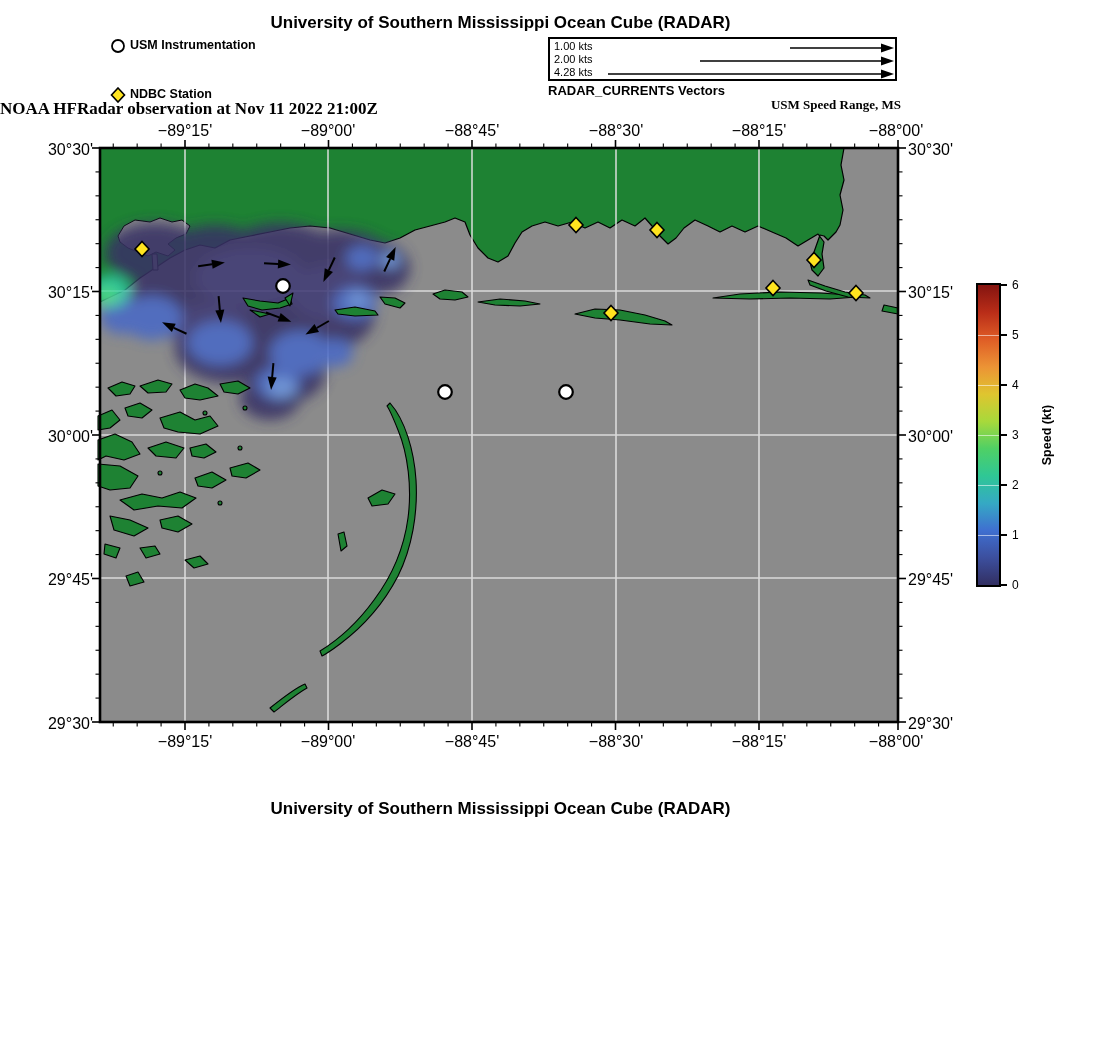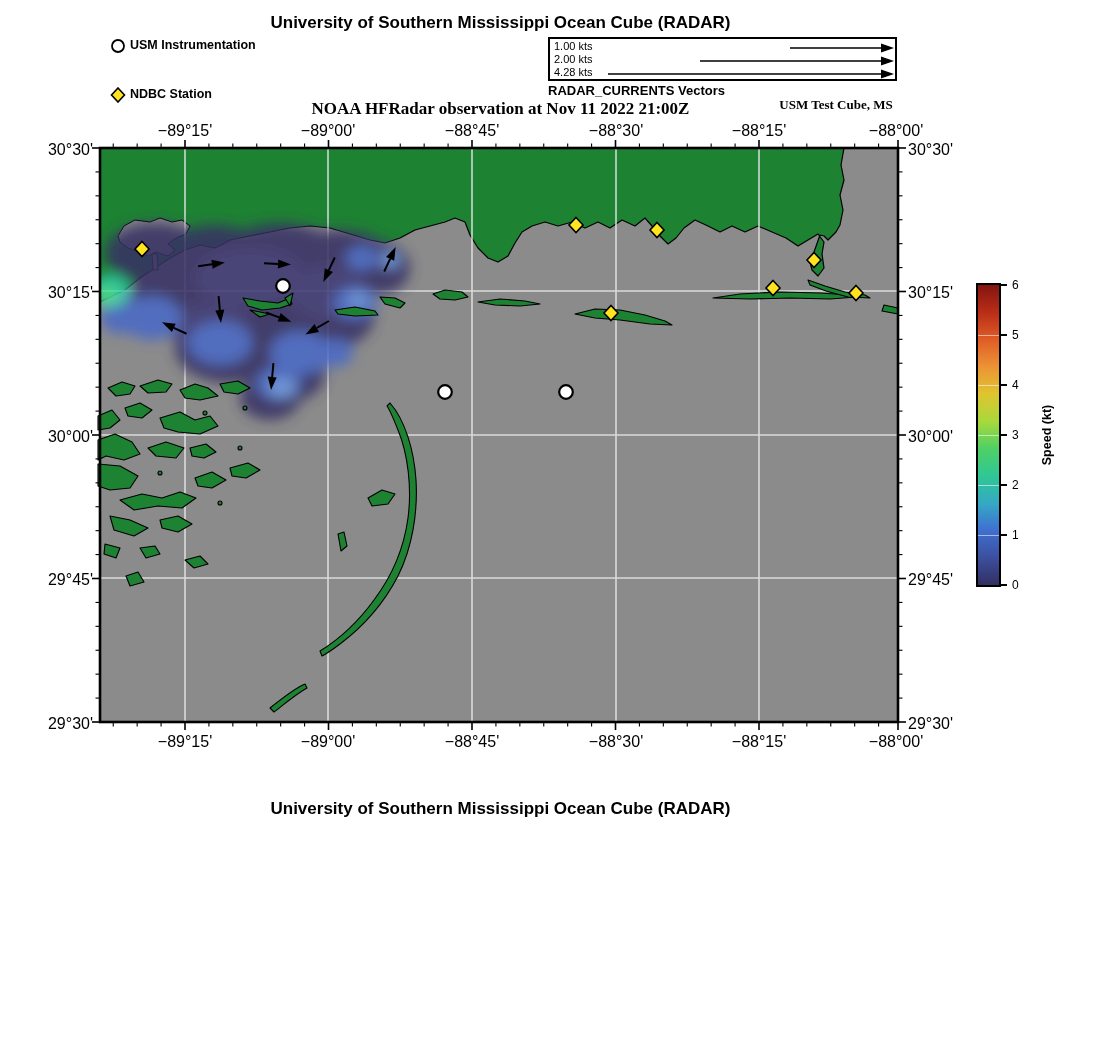--- a/index.html
+++ b/index.html
@@ -4,21 +4,21 @@
 <style>
   html,body{margin:0;padding:0;background:#ffffff;}
   body{width:1100px;height:1050px;position:relative;font-family:"Liberation Sans",sans-serif;color:#000;}
   .abs{position:absolute;}
   .title{font-weight:bold;font-size:17px;text-align:center;letter-spacing:0px;}
   .serif{font-family:"Liberation Serif",serif;}
   .legend-row{position:absolute;display:flex;gap:4px;font-weight:bold;font-size:12.5px;}
   .vbox{position:absolute;left:548px;top:37px;width:349px;height:44px;border:2px solid #000;box-sizing:border-box;background:#fff;}
   .vbox-label{position:absolute;left:4px;font-weight:normal;font-size:11px;line-height:13px;}
   .vcaption{position:absolute;left:548px;top:83px;font-weight:bold;font-size:13px;}
-  .subtitle{position:absolute;left:0;top:99px;width:1001px;text-align:center;font-weight:bold;font-size:17px;}
+  .subtitle{position:absolute;left:0;top:99px;width:1001px;text-align:left;font-weight:bold;font-size:17px;}
   .region{position:absolute;left:766px;top:97px;width:140px;text-align:center;font-weight:bold;font-size:13px;}
   .ticklabel{position:absolute;font-size:16px;white-space:nowrap;}
   .tl-top,.tl-bottom{width:72px;text-align:center;}
   .tl-left{width:60px;text-align:right;}
   .tl-right{width:60px;text-align:left;}
   .cb-num{position:absolute;font-size:12px;}
   .cb-tick{position:absolute;width:7px;height:2px;background:#000;}
   .cb-bar{position:absolute;left:978px;top:285px;width:21px;height:300px;border:2px solid #000;box-sizing:content-box;margin:-2px;}
   .cb-grid{position:absolute;left:0;width:100%;height:1px;background:rgba(255,255,255,0.55);}
   .cb-label{position:absolute;left:1006px;top:428px;width:82px;height:14px;text-align:center;font-weight:bold;font-size:12.5px;transform:rotate(-90deg);}
@@ -51,21 +51,21 @@
       <path d="M331,4.5 L344,9 L331,13.5 Z" fill="#000"></path>
       <line x1="150" y1="22" x2="332" y2="22" stroke="#000" stroke-width="1.4"></line>
       <path d="M331,17.5 L344,22 L331,26.5 Z" fill="#000"></path>
       <line x1="58" y1="35" x2="332" y2="35" stroke="#000" stroke-width="1.4"></line>
       <path d="M331,30.5 L344,35 L331,39.5 Z" fill="#000"></path>
     </svg>
 </div>
 <div class="vcaption">RADAR_CURRENTS Vectors</div>
 
 <div class="subtitle serif">NOAA HFRadar observation at Nov 11 2022 21:00Z</div>
-<div class="region serif">USM Test Cube, MS</div>
+<div class="region serif">USM Speed Range, MS</div>
 
 <svg id="map" width="798" height="574" viewBox="0 0 798 574" style="position:absolute;left:100px;top:148px;overflow:visible;">
   <defs>
     <filter id="blobblur" x="-40%" y="-40%" width="180%" height="180%">
         <feGaussianBlur stdDeviation="6.5"></feGaussianBlur>
       </filter>
     <clipPath id="mapclip">
         <rect x="0" y="0" width="798" height="574"></rect>
       </clipPath>
   </defs>

